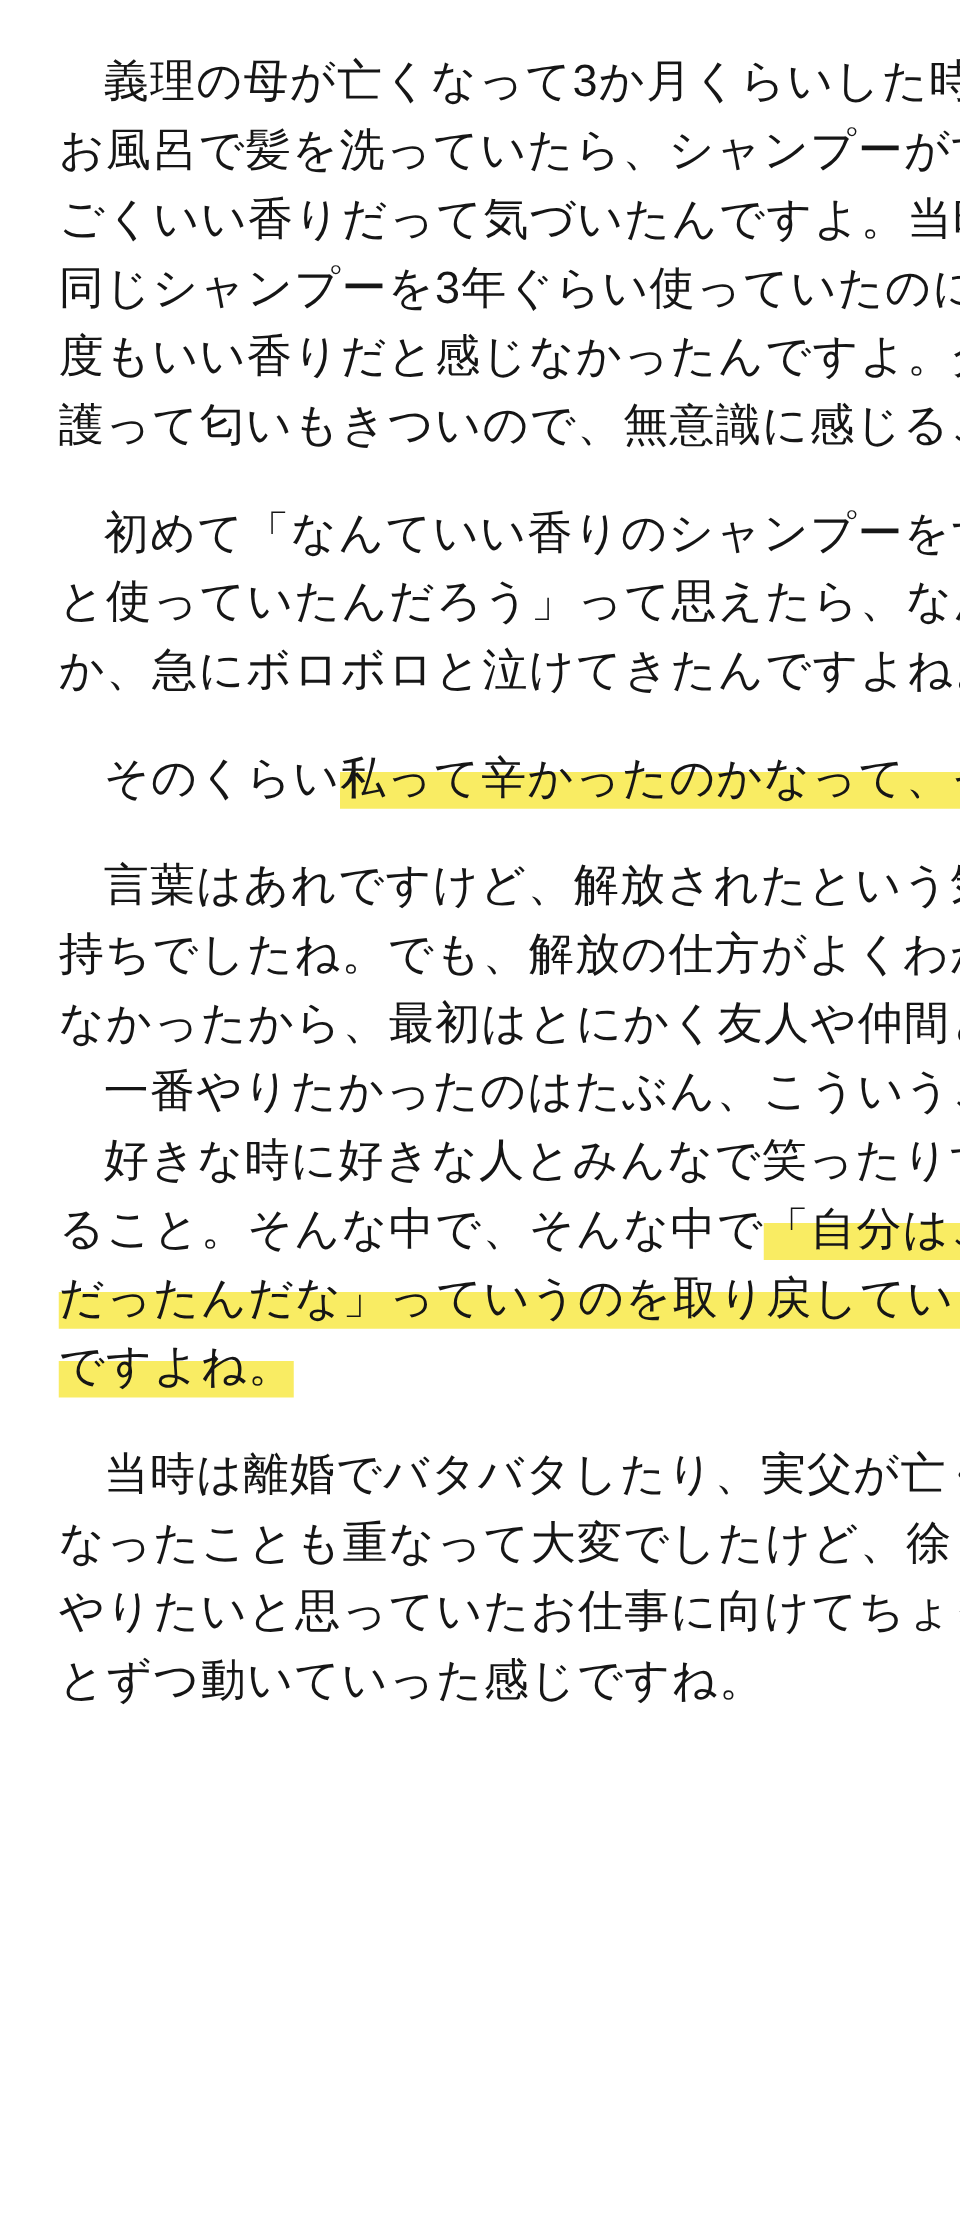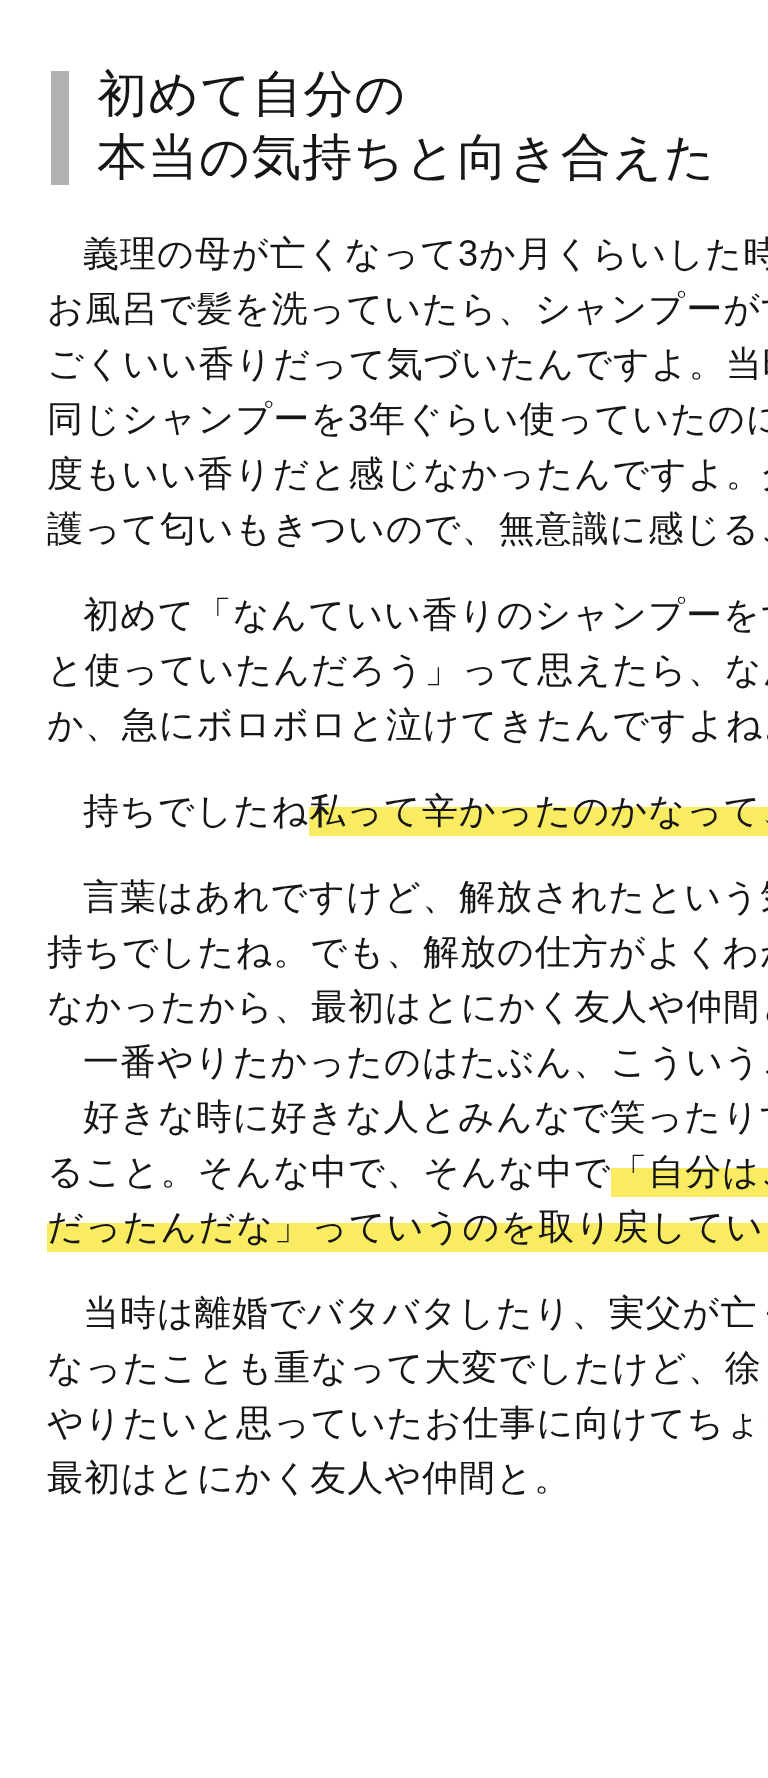--- a/index.html
+++ b/index.html
@@ -53,59 +53,53 @@
   .hl {
     background: linear-gradient(to bottom, transparent 36%, var(--hl-color, #f9ec63) 36%);
     padding-bottom: 5px;
   }
 </style>
 </head>
 <body>
 
 <div class="page">
 
-  <div class="heading">
-    <div class="heading-bar"></div>
-    <h1 class="heading-title">
-      <span class="h-line">初めて自分の</span>
-      <span class="h-line">本当の気持ちと向き合えた</span>
-    </h1>
-  </div>
 
   <div class="article" id="article">
       <div class="para">
         <div class="line indent"><span>義理の母が亡くなって3か月くらいした時に</span></div>
         <div class="line"><span>お風呂で髪を洗っていたら、シャンプーがす</span></div>
         <div class="line"><span>ごくいい香りだって気づいたんですよ。当時、</span></div>
         <div class="line"><span>同じシャンプーを3年ぐらい使っていたのに一</span></div>
         <div class="line"><span>度もいい香りだと感じなかったんですよ。介</span></div>
         <div class="line"><span>護って匂いもきついので、無意識に感じること</span></div>
       </div>
       <div class="para gap">
         <div class="line indent"><span>初めて「なんていい香りのシャンプーをずっ</span></div>
         <div class="line"><span>と使っていたんだろう」って思えたら、なんだ</span></div>
         <div class="line"><span>か、急にボロボロと泣けてきたんですよね。</span></div>
       </div>
       <div class="para gap">
-        <div class="line indent"><span>持ちでしたね</span><span class="hl">私って辛かったのかなって、その</span></div>
+        <div class="line indent"><span>そのくらい</span><span class="hl">私って辛かったのかなって、その</span></div>
       </div>
       <div class="para gap">
         <div class="line indent"><span>言葉はあれですけど、解放されたという気</span></div>
         <div class="line"><span>持ちでしたね。でも、解放の仕方がよくわから</span></div>
         <div class="line"><span>なかったから、最初はとにかく友人や仲間と</span></div>
       </div>
       <div class="para">
         <div class="line indent"><span>一番やりたかったのはたぶん、こういうこと。</span></div>
       </div>
       <div class="para">
         <div class="line indent"><span>好きな時に好きな人とみんなで笑ったりす</span></div>
         <div class="line"><span>ること。そんな中で、そんな中で</span><span class="hl">「自分はこう</span></div>
         <div class="line"><span class="hl">だったんだな」っていうのを取り戻していくん</span></div>
+        <div class="line"><span class="hl">ですよね。</span></div>
       </div>
       <div class="para gap">
         <div class="line indent"><span>当時は離婚でバタバタしたり、実父が亡く</span></div>
         <div class="line"><span>なったことも重なって大変でしたけど、徐々に</span></div>
         <div class="line"><span>やりたいと思っていたお仕事に向けてちょっ</span></div>
-        <div class="line"><span>最初はとにかく友人や仲間と。</span></div>
+        <div class="line"><span>とずつ動いていった感じですね。</span></div>
       </div>
     </div>
 
 </div>
 
 </body></html>

